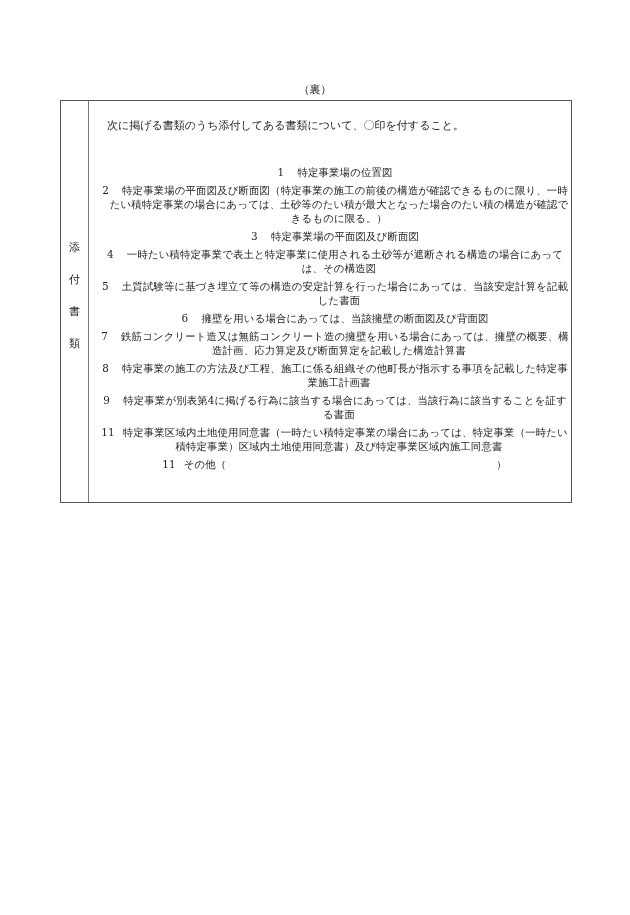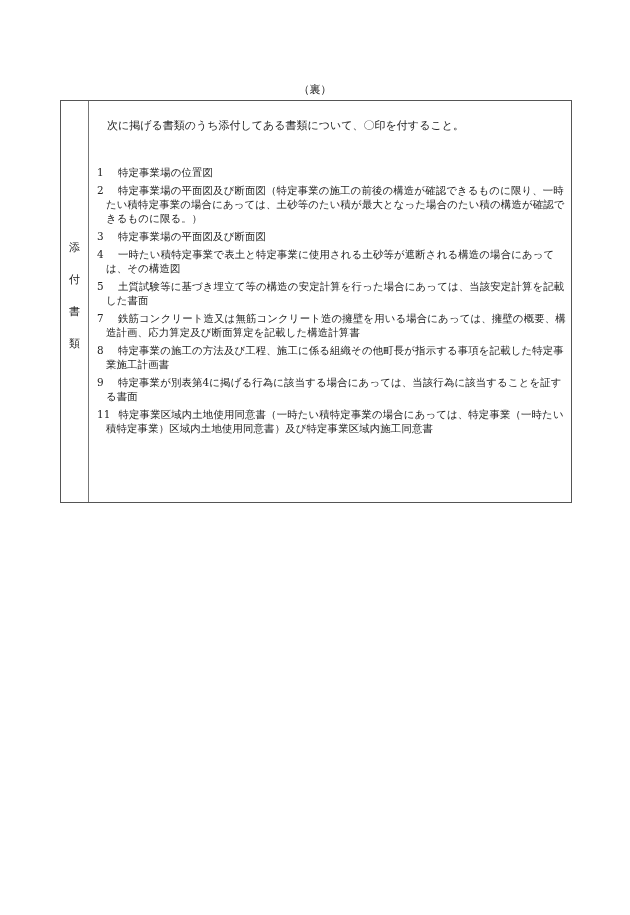--- a/index.html
+++ b/index.html
@@ -71,20 +71,21 @@
       top: 64px;
       width: 475px;
     }
     .item {
       font-size: 10.4px;
       line-height: 14px;
       margin-bottom: 4px;
       padding-left: 9px;
       text-indent: -9px;
       letter-spacing: 0.15px;
+      text-align: center;
     }
     .item .num {
       display: inline-block;
       text-indent: 0;
       min-width: 9px;
     }
     .item .gap {
       display: inline-block;
       width: 12px;
     }
@@ -123,26 +124,32 @@
       <div class="item">
         <span class="num">3</span><span class="gap"></span><span>特定事業場の平面図及び断面図</span>
       </div>
       <div class="item">
         <span class="num">4</span><span class="gap"></span><span>一時たい積特定事業で表土と特定事業に使用される土砂等が遮断される構造の場合にあっては、その構造図</span>
       </div>
       <div class="item">
         <span class="num">5</span><span class="gap"></span><span>土質試験等に基づき埋立て等の構造の安定計算を行った場合にあっては、当該安定計算を記載した書面</span>
       </div>
       <div class="item">
+        <span class="num">6</span><span class="gap"></span><span>擁壁を用いる場合にあっては、当該擁壁の断面図及び背面図</span>
+      </div>
+      <div class="item">
         <span class="num">7</span><span class="gap"></span><span>鉄筋コンクリート造又は無筋コンクリート造の擁壁を用いる場合にあっては、擁壁の概要、構造計画、応力算定及び断面算定を記載した構造計算書</span>
       </div>
       <div class="item">
         <span class="num">8</span><span class="gap"></span><span>特定事業の施工の方法及び工程、施工に係る組織その他町長が指示する事項を記載した特定事業施工計画書</span>
       </div>
       <div class="item">
         <span class="num">9</span><span class="gap"></span><span>特定事業が別表第4に掲げる行為に該当する場合にあっては、当該行為に該当することを証する書面</span>
       </div>
       <div class="item">
         <span class="num">11</span><span class="gap-short"></span><span>特定事業区域内土地使用同意書（一時たい積特定事業の場合にあっては、特定事業（一時たい積特定事業）区域内土地使用同意書）及び特定事業区域内施工同意書</span>
       </div>
+      <div class="item">
+        <span class="num">11</span><span class="gap-short"></span><span>その他（</span><span class="paren-blank"></span><span>）</span>
+      </div>
     </div>
   </div>
 </div>
 
 </body></html>

